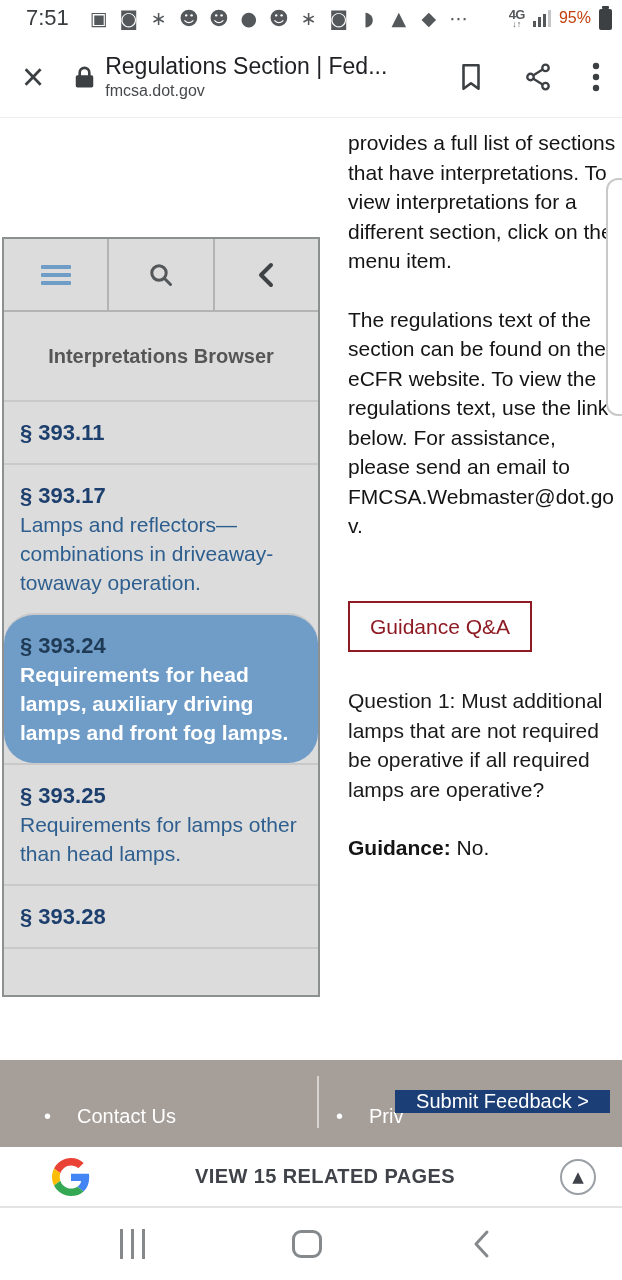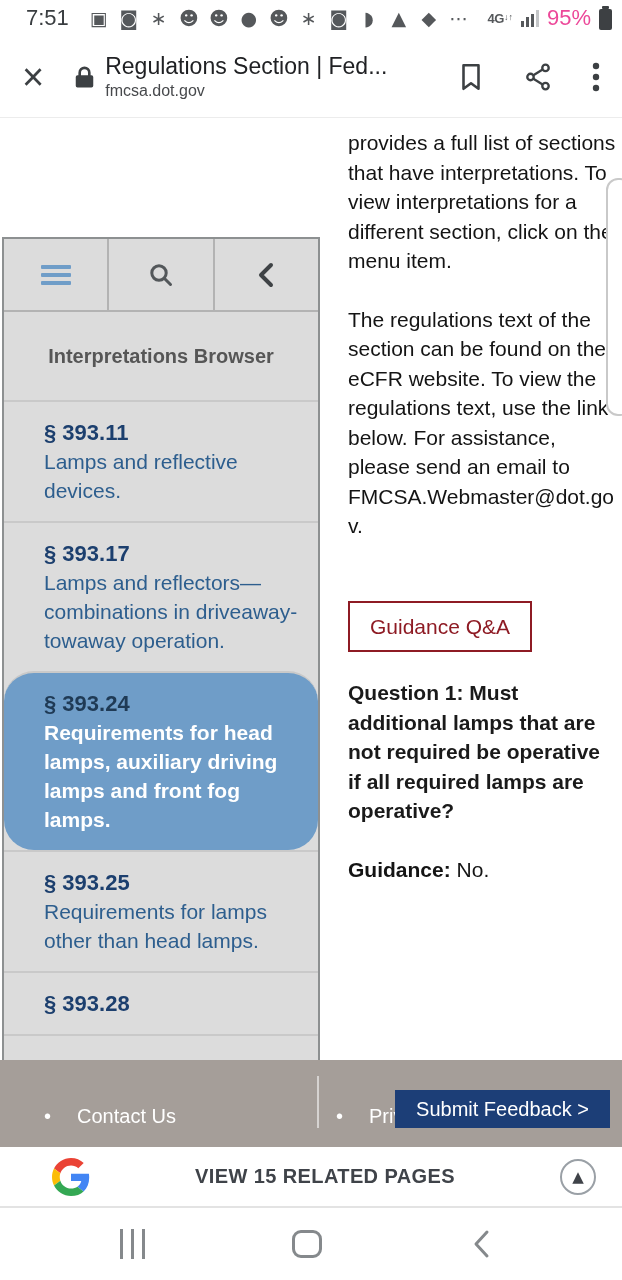--- a/index.html
+++ b/index.html
@@ -12,30 +12,30 @@
   
   .status-bar{
     position:absolute; top:0; left:0; width:622px; height:36px;
     display:flex; align-items:center; padding:0 10px 0 26px; background:#fff;
   }
   .sb-time{ font-size:22px; color:#393d40; margin-right:18px; }
   .sb-icons{ display:flex; align-items:center; gap:6px; color:#55585b; }
   .n-icon{ font-size:19px; width:24px; text-align:center; color:#55585b;
            font-family:"DejaVu Sans",sans-serif; line-height:1; }
   .sb-right{ margin-left:auto; display:flex; align-items:center; gap:8px; }
-  .sb-net{ display:flex; flex-direction:row; align-items:center; line-height:1; color:#55585b; }
+  .sb-net{ display:flex; flex-direction:column; align-items:center; line-height:1; color:#55585b; }
   .sb-net .net-label{ font-size:13px; font-weight:bold; letter-spacing:-.5px; }
   .sb-net .net-arrows{ font-size:9px; margin-top:-1px; }
   .sb-signal{ display:flex; align-items:flex-end; gap:2px; height:18px; }
   .sb-signal i{ display:block; width:3px; background:#55585b; }
   .sb-signal i:nth-child(1){ height:6px; }
   .sb-signal i:nth-child(2){ height:10px; }
   .sb-signal i:nth-child(3){ height:13px; }
   .sb-signal i:nth-child(4){ height:17px; background:#c4c6c8; }
-  .sb-batt-pct{ font-size:22px; color:#ec4899; }
+  .sb-batt-pct{ font-size:16px; color:#c2410c; }
   .battery{ position:relative; width:13px; height:21px; background:#3d4043; border-radius:2px; margin-top:2px; }
   .battery:before{ content:''; position:absolute; top:-3px; left:3px; width:7px; height:3px;
                    background:#3d4043; border-radius:1px; }
   
   .browser-header{
     position:absolute; top:36px; left:0; width:622px; height:82px; background:#fff;
     display:flex; align-items:center; padding:0 22px; border-bottom:1px solid #ececec;
   }
   .close-x{ font-size:38px; color:#3c4043; line-height:1; margin-right:30px; cursor:default; }
   .lock{ margin-right:10px; flex:none; }
@@ -52,61 +52,61 @@
   }
   .panel-toolbar{ display:flex; height:73px; border-bottom:2px solid #b3b3b3; }
   .tb-cell{ flex:1; display:flex; align-items:center; justify-content:center; }
   .tb-cell + .tb-cell{ border-left:2px solid #b3b3b3; }
   .hamburger span{ display:block; width:30px; height:4px; border-radius:1px;
                    background:var(--highlight,#6f9dc8); margin:4px 0; }
   .panel-title{
     height:88px; display:flex; align-items:center; justify-content:center;
     font-size:20px; font-weight:bold; color:#565656;
   }
-  .p-item{ padding:16px 18px 16px 40px; border-top:2px solid #c9c9c9; line-height:29px; }
+  .p-item{ padding:16px 18px 16px 16px; border-top:2px solid #c9c9c9; line-height:29px; }
   .p-sec{ font-size:22px; font-weight:bold; color:var(--navy,#1c3f6e); }
   .p-desc{ font-size:21px; color:var(--descblue,#2d5e8e); }
   .p-item.selected{ background:var(--highlight,#6f9dc8);border-radius:30px; }
   .p-item.selected .p-sec{ color:#1f3a55; }
   .p-item.selected .p-desc{ color:#fff; font-weight:bold; }
   .p-empty{ height:48px; border-top:2px solid #c9c9c9; }
   
   .content{ position:absolute; left:348px; top:10px; width:268px;
             font-size:21px; line-height:29.5px; color:#141414; }
   .content p{ overflow-wrap:anywhere; }
   .para2{ margin-top:29px; }
   .reg-link{ display:block; margin-top:28px; color:var(--linkblue,#2d74b8);
              text-decoration:underline; cursor:pointer; }
   .qa-box{
     display:inline-block; margin-top:60px; padding:9px 20px;
     border:2px solid var(--qared,#8e1b24); color:var(--qared,#8e1b24);
     font-size:21px; font-weight:normal; background:#fff;
   }
-  .question{ margin-top:26px; font-weight:bold; color:#1a1a1a; }
+  .question{ margin-top:34px; font-weight:normal; color:#1a1a1a; }
   .guidance-line{ margin-top:29px; }
   .guidance-label{ font-weight:bold; }
   
   .scroll-thumb{
     position:absolute; right:-10px; top:60px; width:26px; height:238px;
     border:2px solid #c9c9c9; border-radius:12px; background:#fff;
   }
   
   .site-footer{
     position:absolute; top:1060px; left:0; width:622px; height:87px;
     background:var(--footerbg,#a59e99);
   }
   .f-divider{ position:absolute; left:317px; top:16px; width:2px; height:52px;
               background:rgba(255,255,255,.55); }
   .f-link{ position:absolute; display:flex; align-items:center; gap:26px;
            color:#fff; font-size:20px; top:45px; cursor:pointer; }
   .f-link .bullet{ font-size:20px; }
   .f-link.first{ left:44px; }
   .f-link.second{ left:336px; }
   .feedback-btn{
-    position:absolute; right:12px; top:30px; width:215px; height:38px;
+    position:absolute; right:12px; top:30px; width:215px; height:23px;
     background:var(--feedbacknavy,#1c3e77); color:#fff; font-size:20px;
     display:flex; align-items:center; justify-content:center; cursor:pointer;
   }
   
   .google-bar{
     position:absolute; top:1147px; left:0; width:622px; height:61px; background:#fff;
     border-bottom:2px solid #e3e3e3; display:flex; align-items:center; padding:0 20px;
   }
   .g-logo{ margin-left:32px; flex:none; }
   .g-label{ flex:1; text-align:center; font-size:20px; font-weight:bold;
@@ -223,21 +223,20 @@
             <svg width="16" height="26" viewBox="0 0 16 26" fill="none" stroke="#3f4346" stroke-width="4" stroke-linecap="round" stroke-linejoin="round">
                 <polyline points="13,3 3,13 13,23"></polyline>
               </svg>
           </span>
         </div>
       </div>
       <div class="panel-title">Interpretations Browser</div>
       <div id="panel-list">
           <div class="p-item">
             <div class="p-sec">§ 393.11</div>
-            <div class="p-desc">Lamps and reflective devices.</div>
           </div>
           <div class="p-item">
             <div class="p-sec">§ 393.17</div>
             <div class="p-desc">Lamps and reflectors—combinations in driveaway-towaway operation.</div>
           </div>
           <div class="p-item selected">
             <div class="p-sec">§ 393.24</div>
             <div class="p-desc">Requirements for head lamps, auxiliary driving lamps and front fog lamps.</div>
           </div>
           <div class="p-item">

